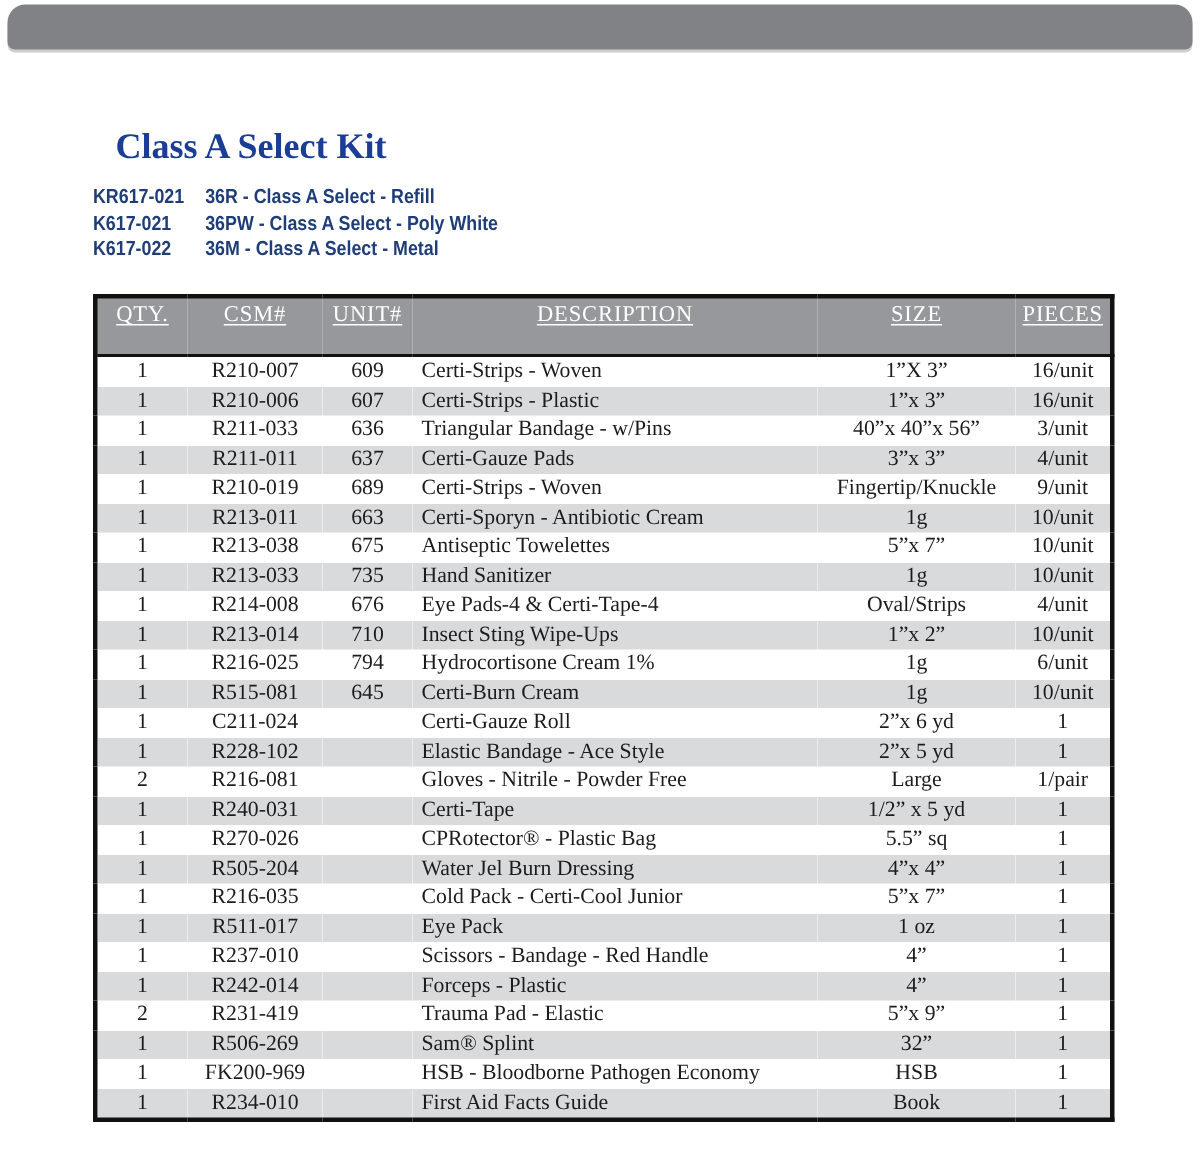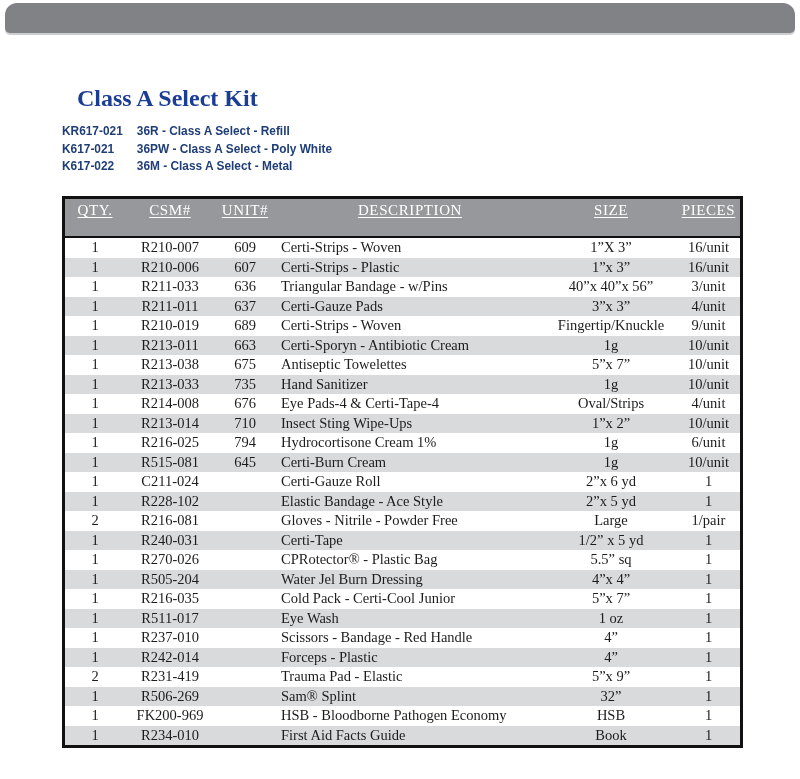--- a/index.html
+++ b/index.html
@@ -282,21 +282,21 @@
         <td>R216-035</td>
         <td></td>
         <td>Cold Pack - Certi-Cool Junior</td>
         <td>5”x 7”</td>
         <td>1</td>
       </tr>
       <tr>
         <td>1</td>
         <td>R511-017</td>
         <td></td>
-        <td>Eye Wash</td>
+        <td>Eye Pack</td>
         <td>1 oz</td>
         <td>1</td>
       </tr>
       <tr>
         <td>1</td>
         <td>R237-010</td>
         <td></td>
         <td>Scissors - Bandage - Red Handle</td>
         <td>4”</td>
         <td>1</td>

